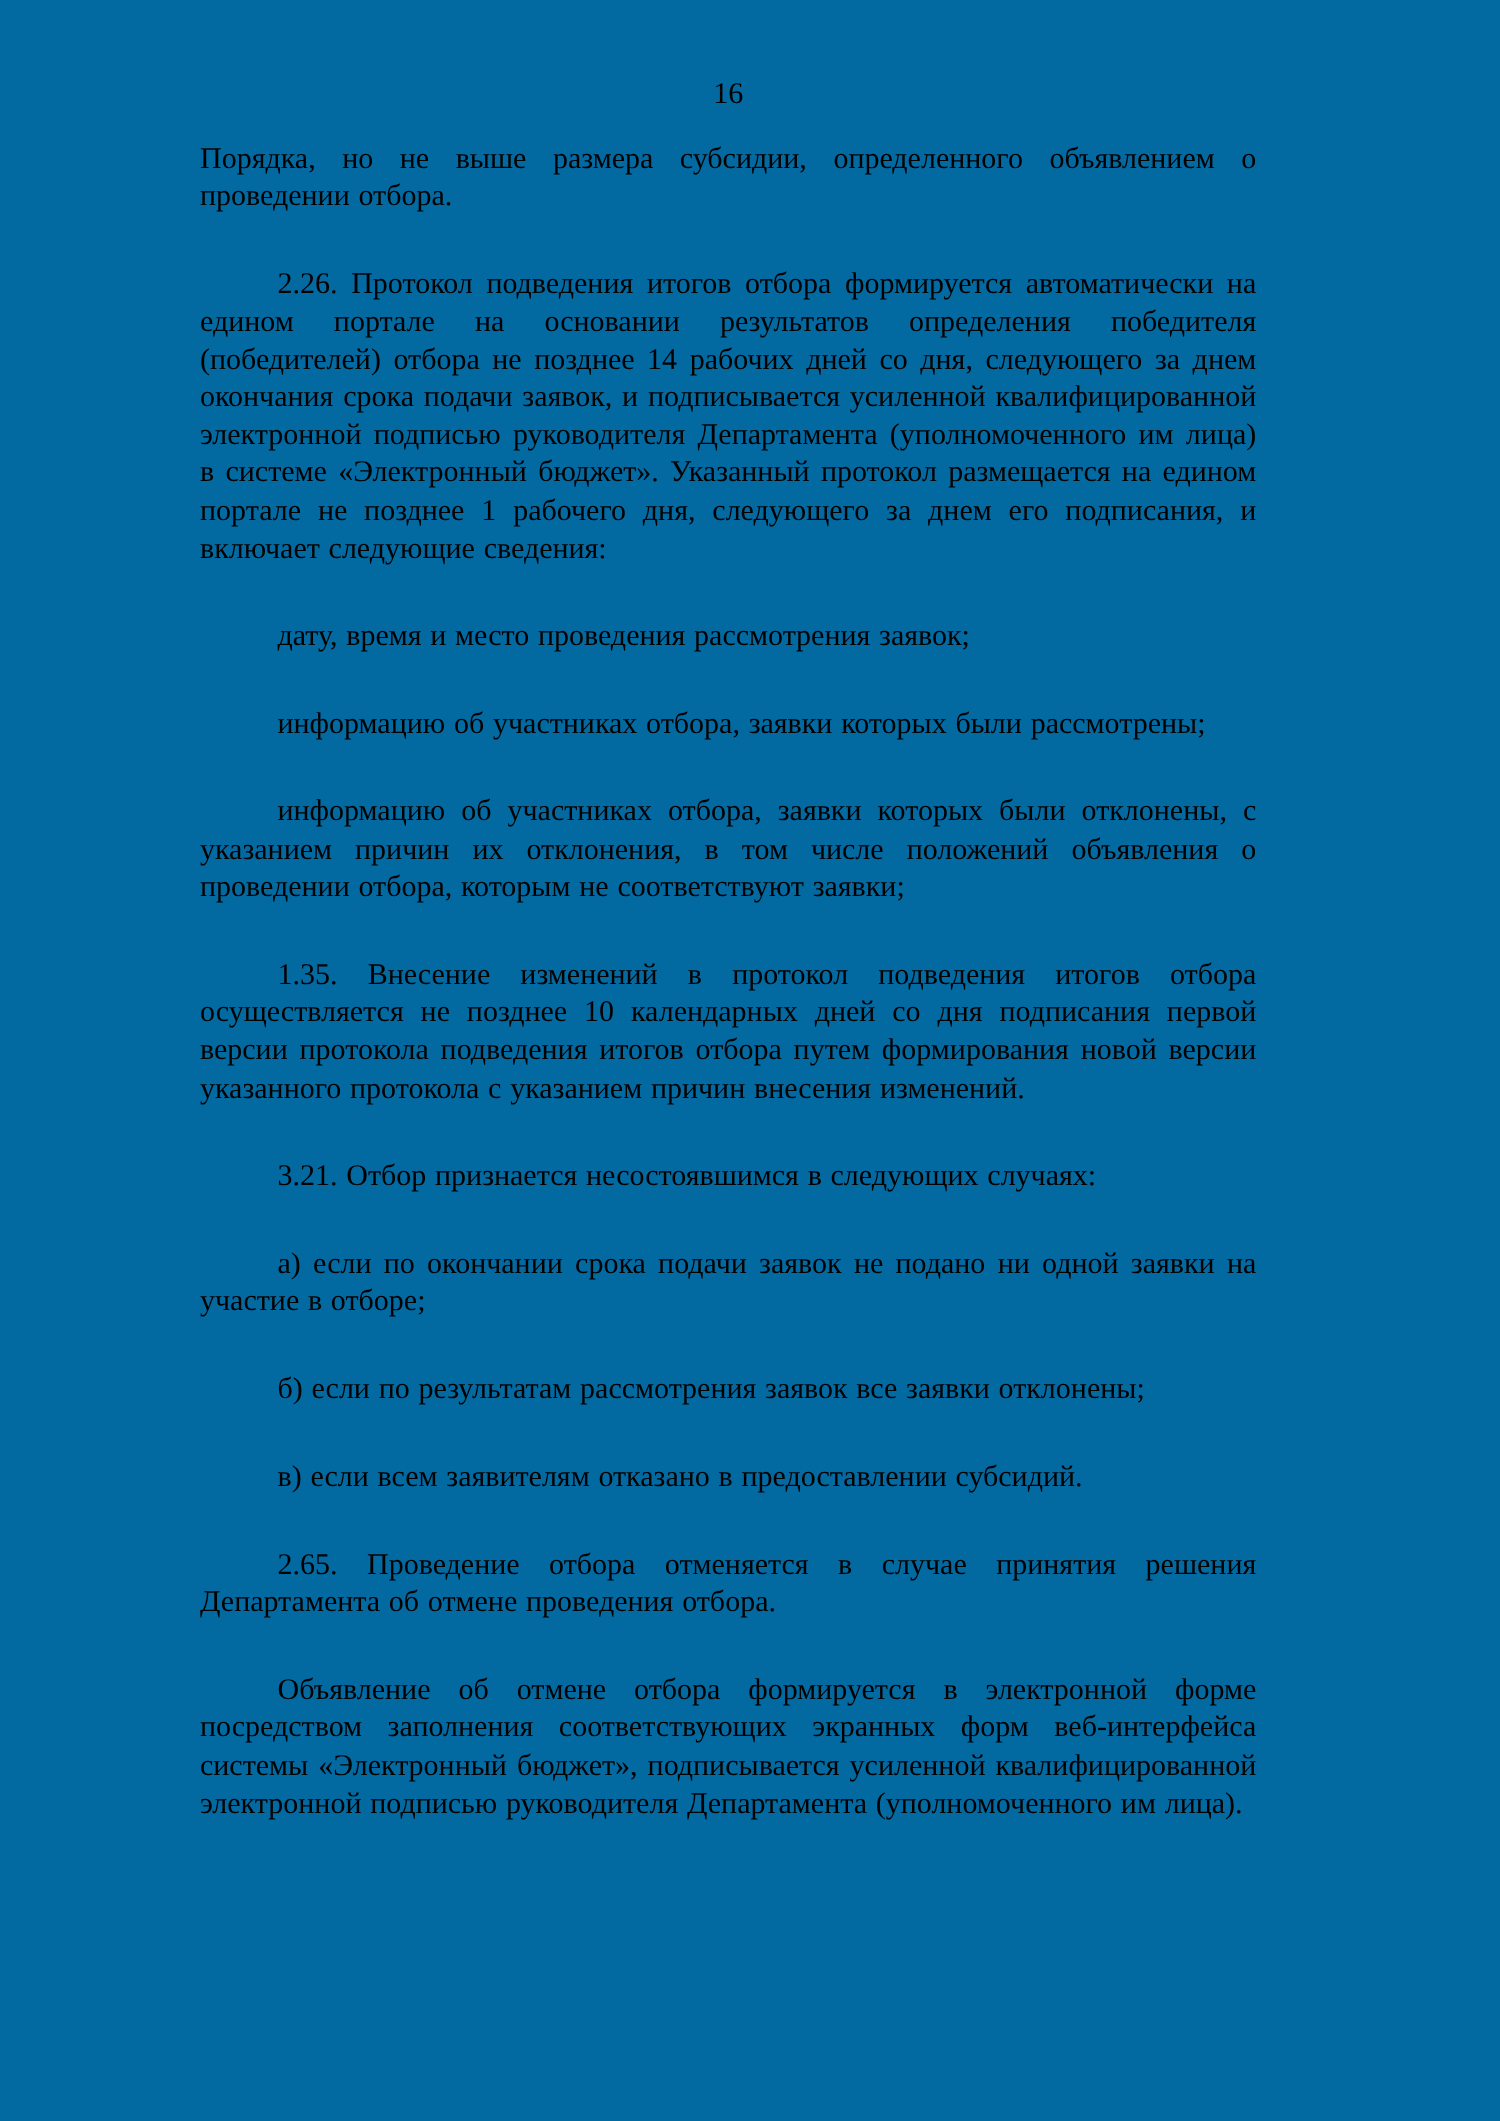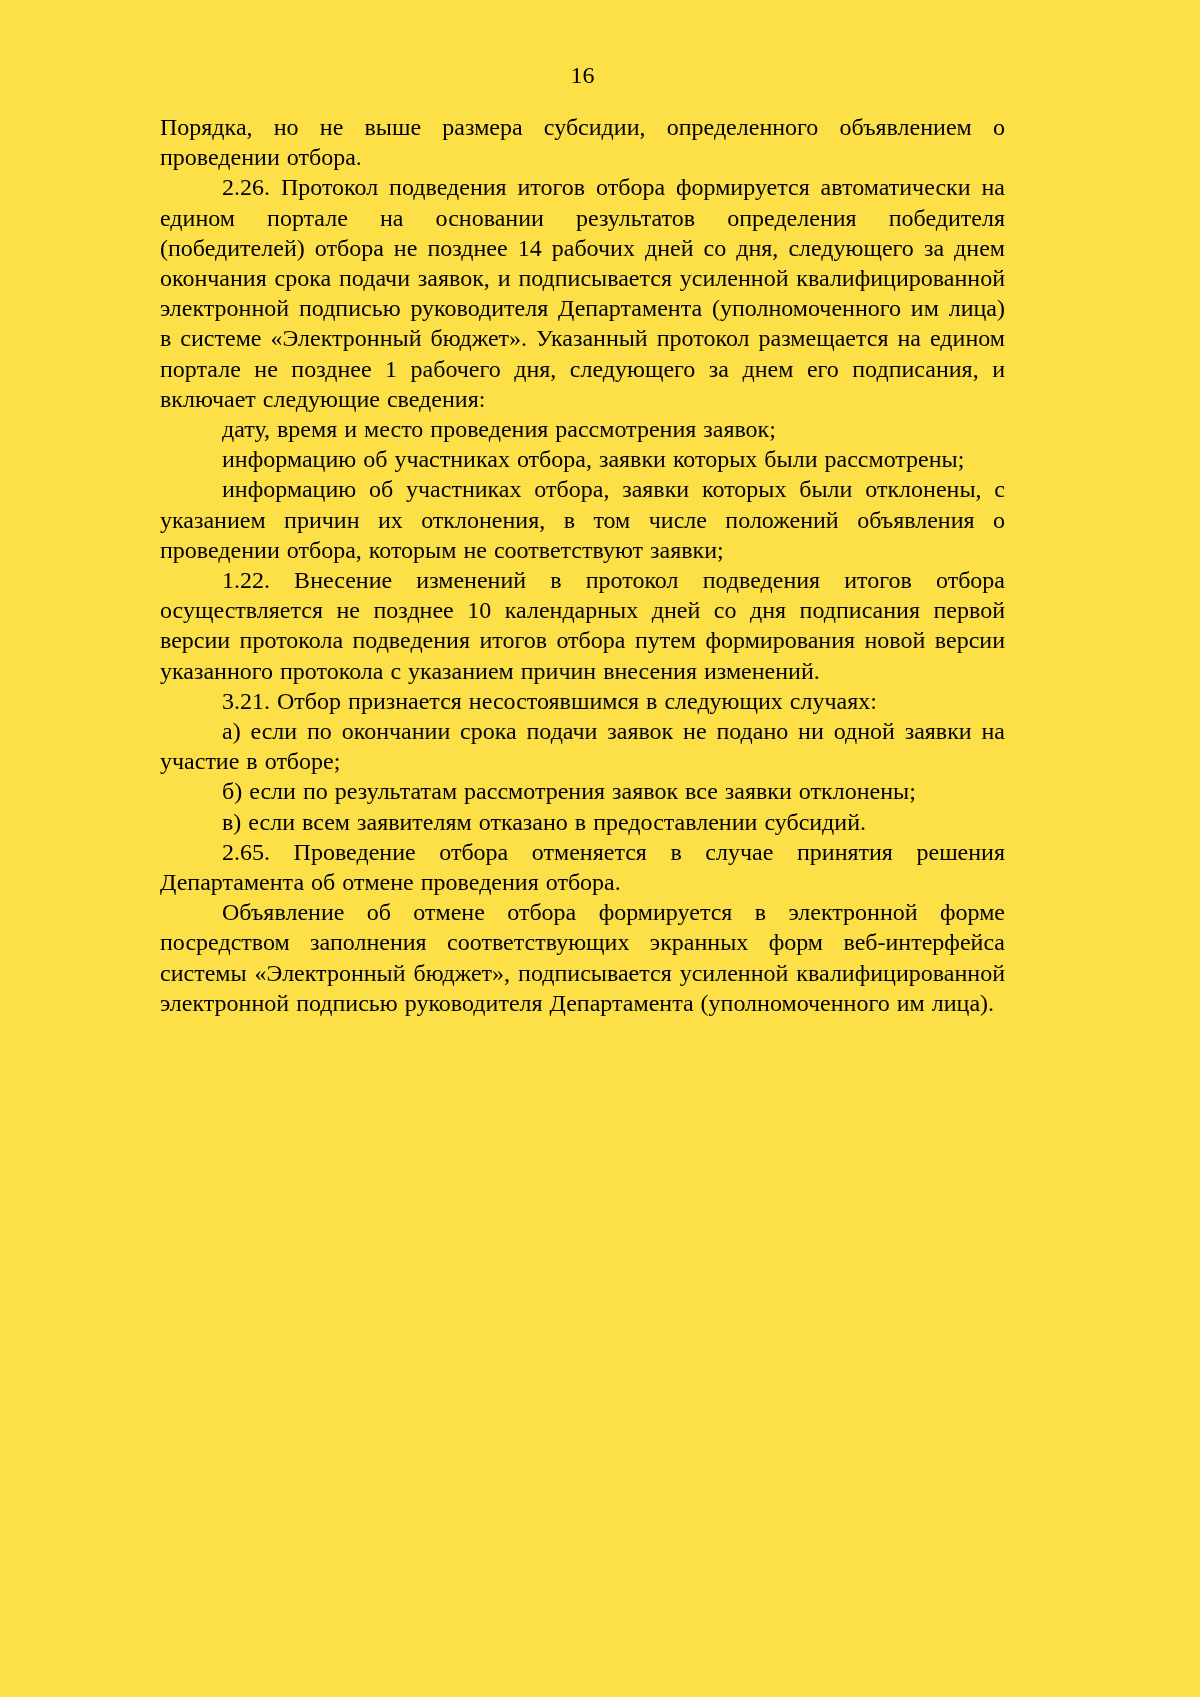--- a/index.html
+++ b/index.html
@@ -4,21 +4,21 @@
 <style>
   html, body {
     margin: 0;
     padding: 0;
     background: #ffffff;
   }
   .page {
     position: relative;
     width: 1200px;
     height: 1697px;
-    background: #fde047;
+    background: #0369a1;
     color: #000000;
     font-family: "Liberation Serif", "DejaVu Serif", serif;
     overflow: hidden;
   }
   .page-number {
     position: absolute;
     top: 62px;
     left: 160px;
     width: 845px;
     text-align: center;
@@ -34,37 +34,38 @@
   .content p {
     margin: 0;
     font-size: 24px;
     line-height: 30.2px;
     text-align: justify;
     color: #000000;
     word-spacing: 1px;
   }
   .content p.indent {
     text-indent: 62px;
+    margin-top: 40px;
   }
   .content p.no-indent {
     text-indent: 0;
   }
 </style>
 </head>
 <body>
 
 <div class="page">
   <div class="page-number">16</div>
   <div class="content">
     <p class="no-indent">Порядка, но не выше размера субсидии, определенного объявлением о проведении отбора.</p>
     <p class="indent">2.26. Протокол подведения итогов отбора формируется автоматически на едином портале на основании результатов определения победителя (победителей) отбора не позднее 14 рабочих дней со дня, следующего за днем окончания срока подачи заявок, и подписывается усиленной квалифицированной электронной подписью руководителя Департамента (уполномоченного им лица) в системе «Электронный бюджет». Указанный протокол размещается на едином портале не позднее 1 рабочего дня, следующего за днем его подписания, и включает следующие сведения:</p>
     <p class="indent">дату, время и место проведения рассмотрения заявок;</p>
     <p class="indent">информацию об участниках отбора, заявки которых были рассмотрены;</p>
     <p class="indent">информацию об участниках отбора, заявки которых были отклонены, с указанием причин их отклонения, в том числе положений объявления о проведении отбора, которым не соответствуют заявки;</p>
-    <p class="indent">1.22. Внесение изменений в протокол подведения итогов отбора осуществляется не позднее 10 календарных дней со дня подписания первой версии протокола подведения итогов отбора путем формирования новой версии указанного протокола с указанием причин внесения изменений.</p>
+    <p class="indent">1.35. Внесение изменений в протокол подведения итогов отбора осуществляется не позднее 10 календарных дней со дня подписания первой версии протокола подведения итогов отбора путем формирования новой версии указанного протокола с указанием причин внесения изменений.</p>
     <p class="indent">3.21. Отбор признается несостоявшимся в следующих случаях:</p>
     <p class="indent">а) если по окончании срока подачи заявок не подано ни одной заявки на участие в отборе;</p>
     <p class="indent">б) если по результатам рассмотрения заявок все заявки отклонены;</p>
     <p class="indent">в) если всем заявителям отказано в предоставлении субсидий.</p>
     <p class="indent">2.65. Проведение отбора отменяется в случае принятия решения Департамента об отмене проведения отбора.</p>
     <p class="indent">Объявление об отмене отбора формируется в электронной форме посредством заполнения соответствующих экранных форм веб-интерфейса системы «Электронный бюджет», подписывается усиленной квалифицированной электронной подписью руководителя Департамента (уполномоченного им лица).</p>
   </div>
 </div>
 
 </body></html>

